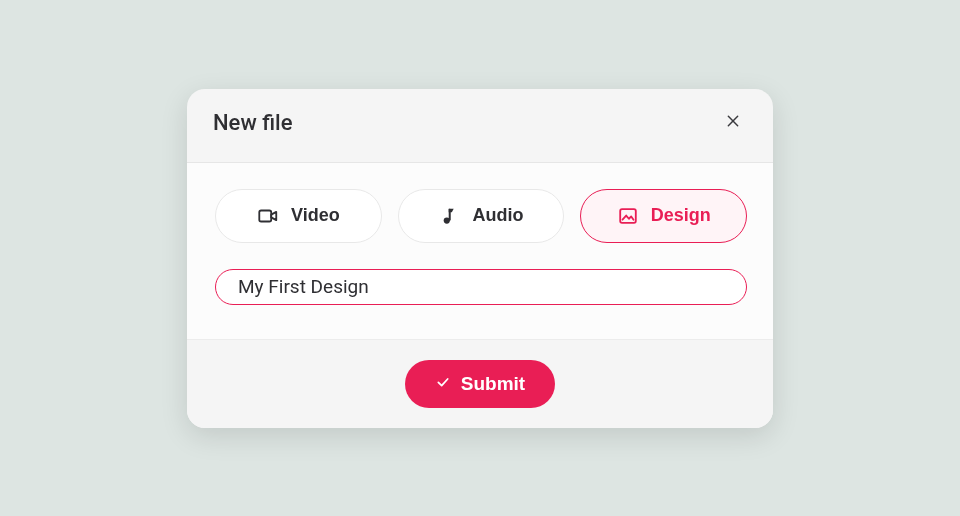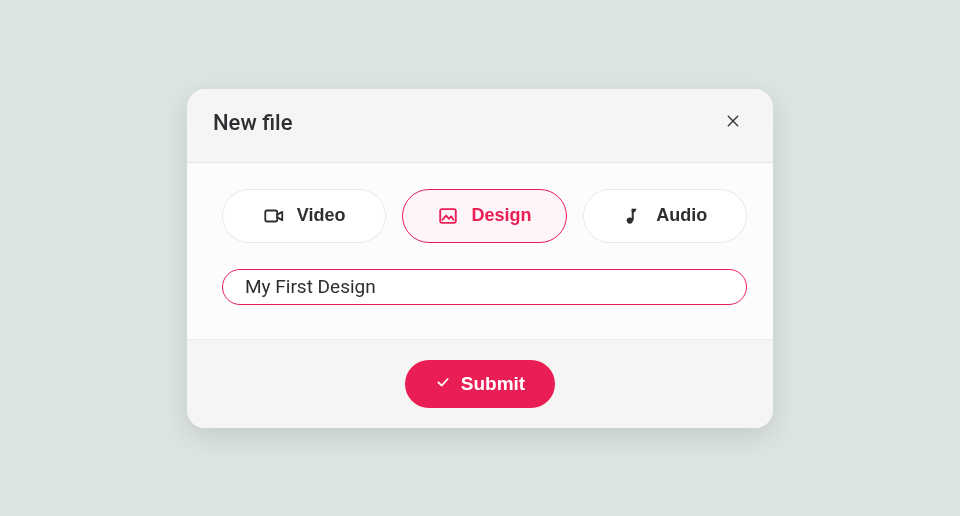--- a/index.html
+++ b/index.html
@@ -39,21 +39,21 @@
     align-items: center;
     justify-content: center;
     border: none;
     background: transparent;
     cursor: pointer;
     color: #3a3a3e;
   }
   .close-btn svg { width: 16px; height: 16px; }
   .modal-body {
     background: #fcfcfc;
-    padding: 26px 26px 34px 35px;
+    padding: 26px 26px 34px 28px;
   }
   .type-row {
     display: flex;
     gap: 16px;
     margin-bottom: 26px;
   }
   .type-btn {
     flex: 1;
     display: flex;
     align-items: center;
@@ -143,39 +143,39 @@
       <button class="type-btn">
         <span class="ico">
           <svg viewBox="0 0 24 24" fill="none" stroke="#2f2f33" stroke-width="2" stroke-linejoin="round" stroke-linecap="round">
             <rect x="2.5" y="6" width="13" height="12" rx="2"></rect>
             <path d="M15.5 10.5 L21 7.5 V16.5 L15.5 13.5 Z"></path>
           </svg>
         </span>
         <span>Video</span>
       </button>
 
-      <button class="type-btn selected">
-        <span class="ico">
-          <svg viewBox="0 0 24 24" fill="none" stroke="#e91e55" stroke-width="2" stroke-linejoin="round" stroke-linecap="round">
-            <rect x="3.5" y="4.5" width="17" height="15" rx="2"></rect>
-            <path d="M6 16 L10 11.5 L13 15 L15.5 12.5 L18 16"></path>
-          </svg>
-        </span>
-        <span>Design</span>
-      </button>
-
       <button class="type-btn">
         <span class="ico">
           <svg viewBox="0 0 24 24" fill="#2f2f33">
             <circle cx="8.5" cy="17" r="3.4"></circle>
             <rect x="10.6" y="4" width="2.2" height="13" rx="1"></rect>
             <path d="M10.6 4 H16 L14 8 H10.6 Z"></path>
           </svg>
         </span>
         <span>Audio</span>
+      </button>
+
+      <button class="type-btn selected">
+        <span class="ico">
+          <svg viewBox="0 0 24 24" fill="none" stroke="#e91e55" stroke-width="2" stroke-linejoin="round" stroke-linecap="round">
+            <rect x="3.5" y="4.5" width="17" height="15" rx="2"></rect>
+            <path d="M6 16 L10 11.5 L13 15 L15.5 12.5 L18 16"></path>
+          </svg>
+        </span>
+        <span>Design</span>
       </button>
 
     </div>
 
     <input class="text-input" type="text" value="My First Design" style="">
 
   </div>
 
   <div class="modal-footer">
     <button class="submit-btn">

